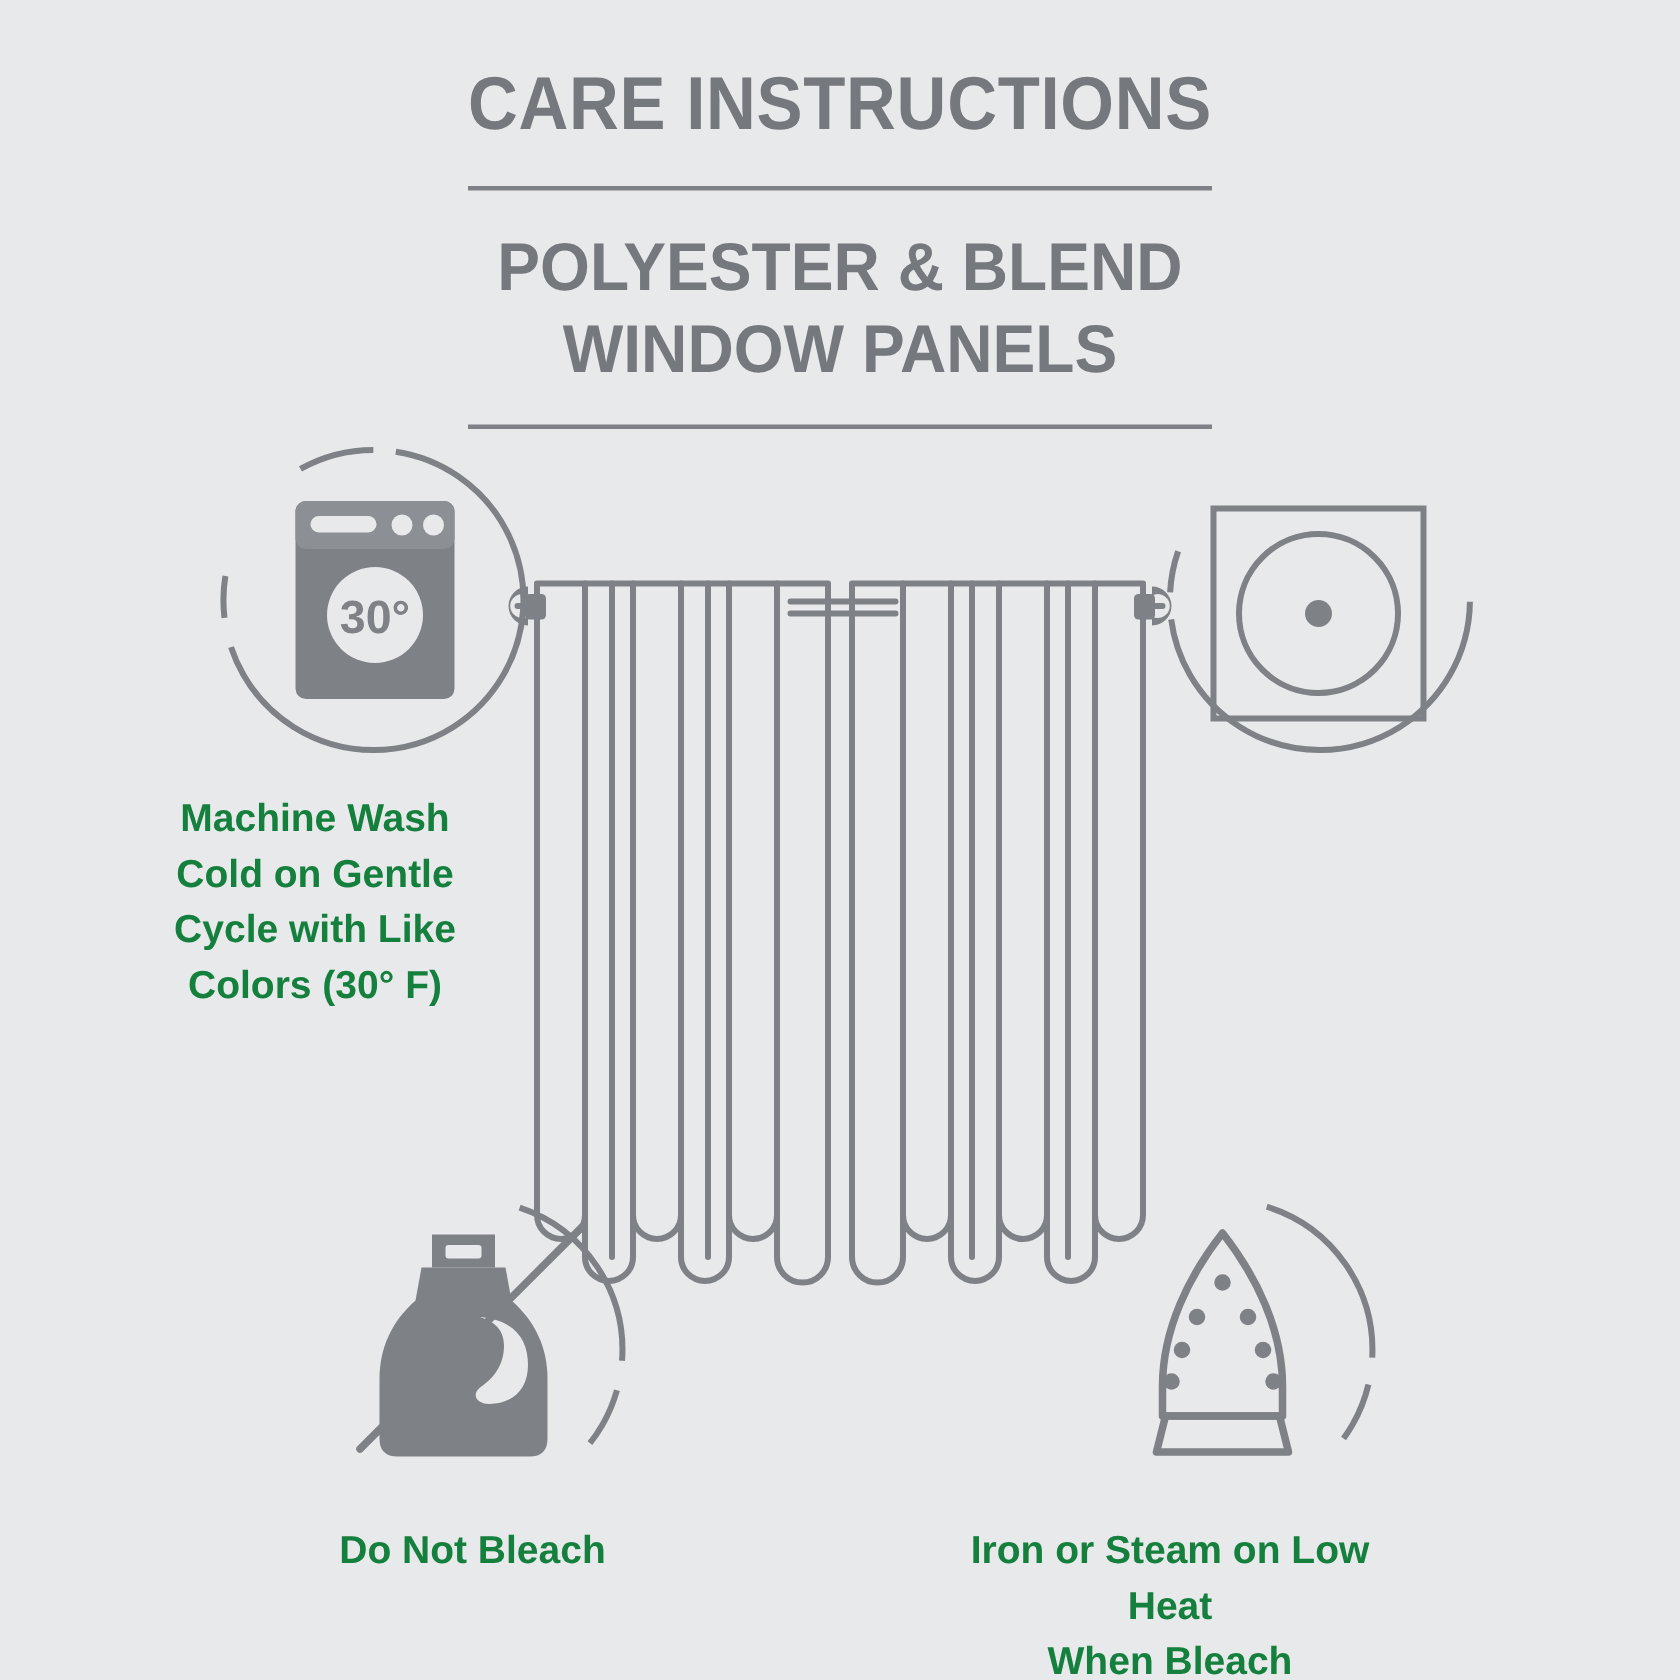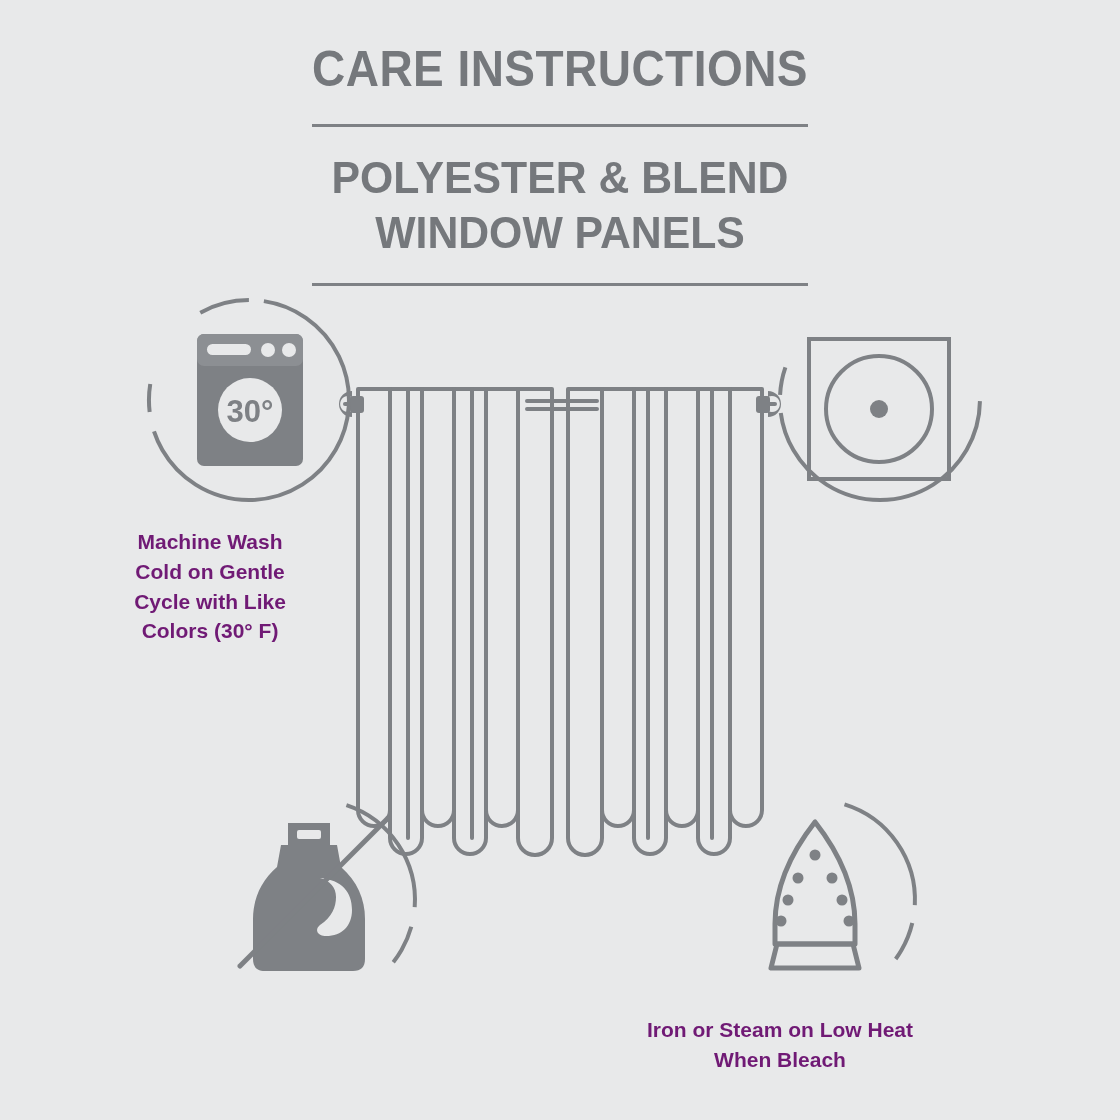--- a/index.html
+++ b/index.html
@@ -58,24 +58,24 @@
   .rule2 {
     width: 496px;
     height: 3px;
     background: #7e8185;
     margin: 22px auto 0 auto;
   }
 
   
   .caption {
     position: absolute;
-    font-size: 21px;
+    font-size: 26px;
     line-height: 1.42;
     font-weight: bold;
-    color: #701a75;
+    color: #15803d;
     white-space: pre-line;
   }
   #cap-wash   { left: 85px;  top: 527px; width: 250px; text-align: center; }
   #cap-dry    { left: 820px; top: 528px; width: 260px; text-align: left; }
   #cap-bleach { left: 175px; top: 1015px; width: 280px; text-align: center; }
   #cap-iron   { left: 620px; top: 1015px; width: 320px; text-align: center; }
 </style>
 </head>
 <body>
 
@@ -246,16 +246,17 @@
         <circle cx="781" cy="921" r="5.5"></circle>
         <circle cx="849" cy="921" r="5.5"></circle>
       </g>
     </g>
   </svg>
 
   <div class="caption" id="cap-wash">Machine Wash
 Cold on Gentle
 Cycle with Like
 Colors (30° F)</div>
+  <div class="caption" id="cap-bleach">Do Not Bleach</div>
   <div class="caption" id="cap-iron">Iron or Steam on Low Heat
 When Bleach</div>
 
 </div>
 
 </body></html>

